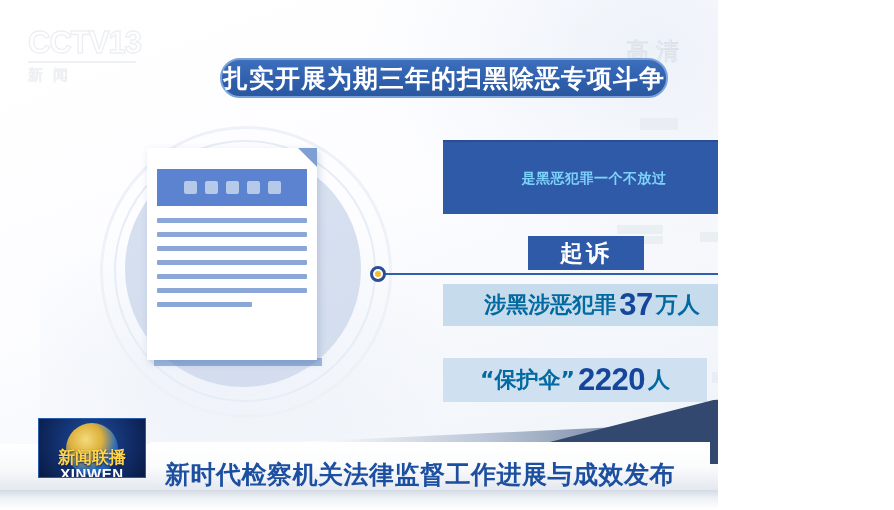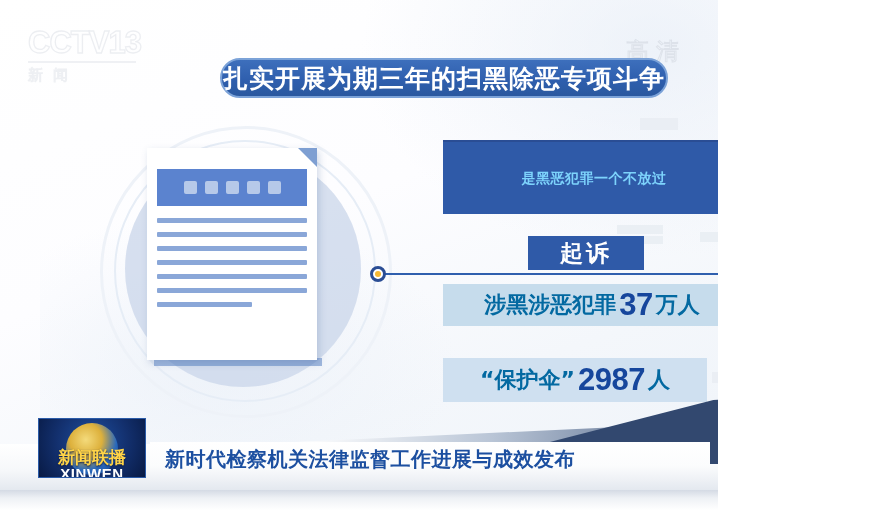--- a/index.html
+++ b/index.html
@@ -399,22 +399,22 @@
   }
   .lt-title-plate {
     position: absolute;
     left: 150px; top: 28px;
     width: 560px; height: 40px;
     background: linear-gradient(180deg, #ffffff 0%, #fbfcfd 60%, #eceff4 100%);
   }
   .lt-title {
     position: absolute;
     left: 165px;
-    top: 32px;
-    font-size: 20px;
+    top: 44px;
+    font-size: 25px;
     font-weight: bold;
     color: #1c4fa0;
     letter-spacing: .5px;
     font-family: "DejaVu Sans", sans-serif;
     white-space: nowrap;
   }
 </style>
 </head>
 <body>
 
@@ -482,21 +482,21 @@
     <span>起诉</span>
   </div>
 
   <div class="stat-bar one">
     <span class="txt">涉黑涉恶犯罪</span>
     <span class="num">37</span>
     <span class="txt">万人</span>
   </div>
   <div class="stat-bar two">
     <span class="txt">“保护伞”</span>
-    <span class="num">2987</span>
+    <span class="num">2220</span>
     <span class="txt">人</span>
   </div>
 
   <div class="lower-third">
     <div class="lt-wedge-top"></div>
     <div class="lt-band"></div>
     <div class="lt-navy-wedge"></div>
     <div class="lt-title-plate"></div>
     <div class="lt-title">新时代检察机关法律监督工作进展与成效发布</div>
     <div class="lt-logo">

